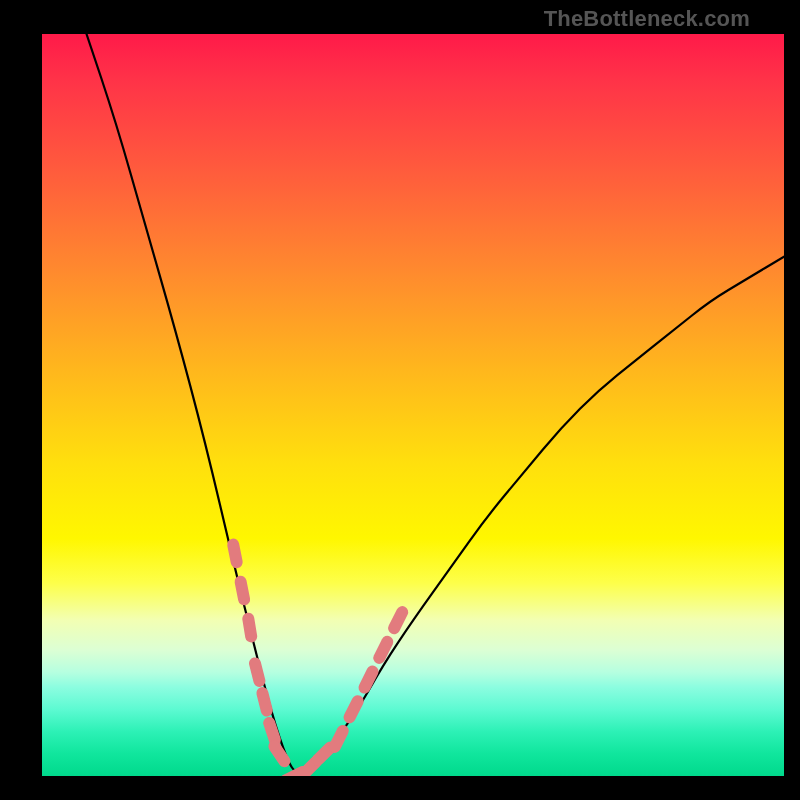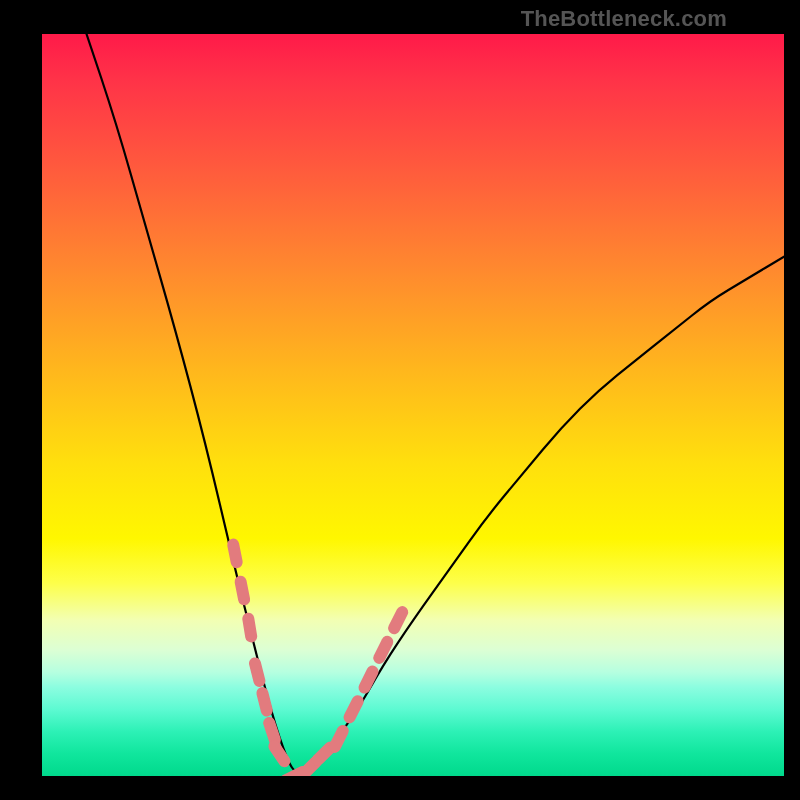--- a/index.html
+++ b/index.html
@@ -8,20 +8,21 @@
     width: 800px;
     height: 800px;
     background: #000000;
     font-family: Arial, Helvetica, sans-serif;
     overflow: hidden;
   }
   .stage {
     position: relative;
     width: 737px;
     height: 800px;
+    padding-left: 23px;
   }
   .watermark {
     position: absolute;
     top: 6px;
     right: 10px;
     color: #555555;
     font-size: 22px;
     font-weight: 600;
     letter-spacing: 0.2px;
     z-index: 20;

